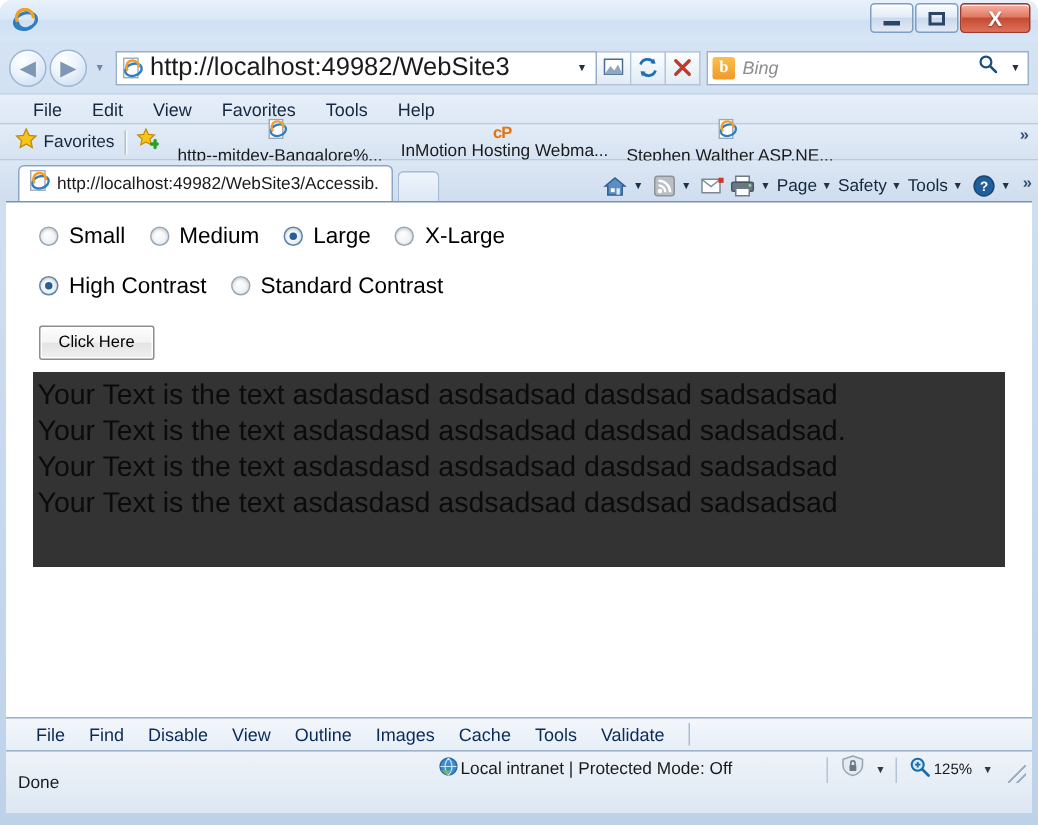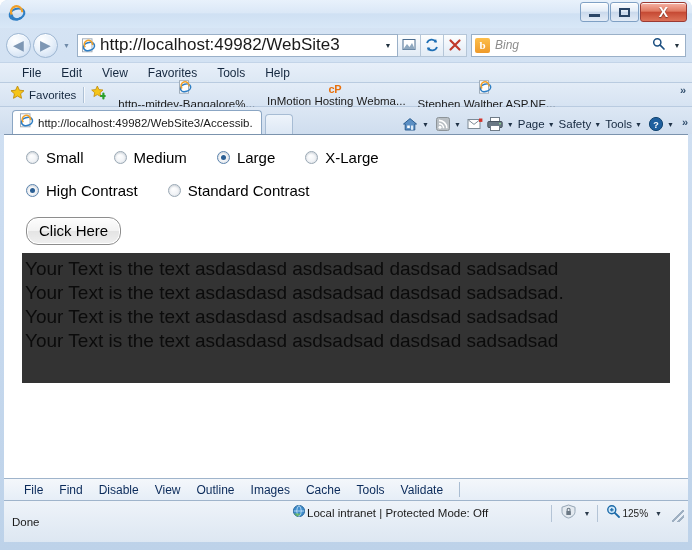--- a/index.html
+++ b/index.html
@@ -240,21 +240,20 @@
     height: 344px;
     background: #ffffff;
     border-top: 1px solid #7b93ad;
     margin: 0 4px;
     overflow: hidden;
   }
   .radio-row {
     display: flex;
     align-items: center;
     padding-left: 22px;
-    gap: 14px;
   }
   .radio-row.r1 { padding-top: 14px; }
   .radio-row.r2 { padding-top: 16px; text-align: right; }
   .radio-opt { display: flex; align-items: center; margin-right: 16px; }
   .radio {
     width: 13px; height: 13px;
     border-radius: 50%;
     border: 1px solid #9aa8b4;
     background: radial-gradient(circle at 38% 32%, #ffffff 0%, #f2f4f7 55%, #dfe4ea 100%);
     flex: 0 0 13px;
@@ -270,26 +269,26 @@
   }
   .radio-label {
     font-size: 15px;
     color: #000000;
     margin-left: 7px;
     white-space: nowrap;
   }
   .btn-wrap { padding: 18px 0 0 22px; }
   .click-btn {
     display: inline-block;
-    font-size: 15px;
+    font-size: 11px;
     color: #000000;
     padding: 4px 12px 5px 12px;
     background: linear-gradient(to bottom,#fdfdfd 0%,#f3f3f3 48%,#e4e4e4 52%,#f0f0f0 100%);
     border: 1px solid #8d8d8d;
-    border-radius: 12px;
+    border-radius: 2px;
     box-shadow: inset 0 0 0 1px #ffffff;
     font-family: "Liberation Sans", sans-serif;
   }
   .dark-panel {
     margin: 8px 18px 0 18px;
     background: #333333;
     padding: 4px 0 28px 0;
     height: 130px;
   }
   .dark-line {

